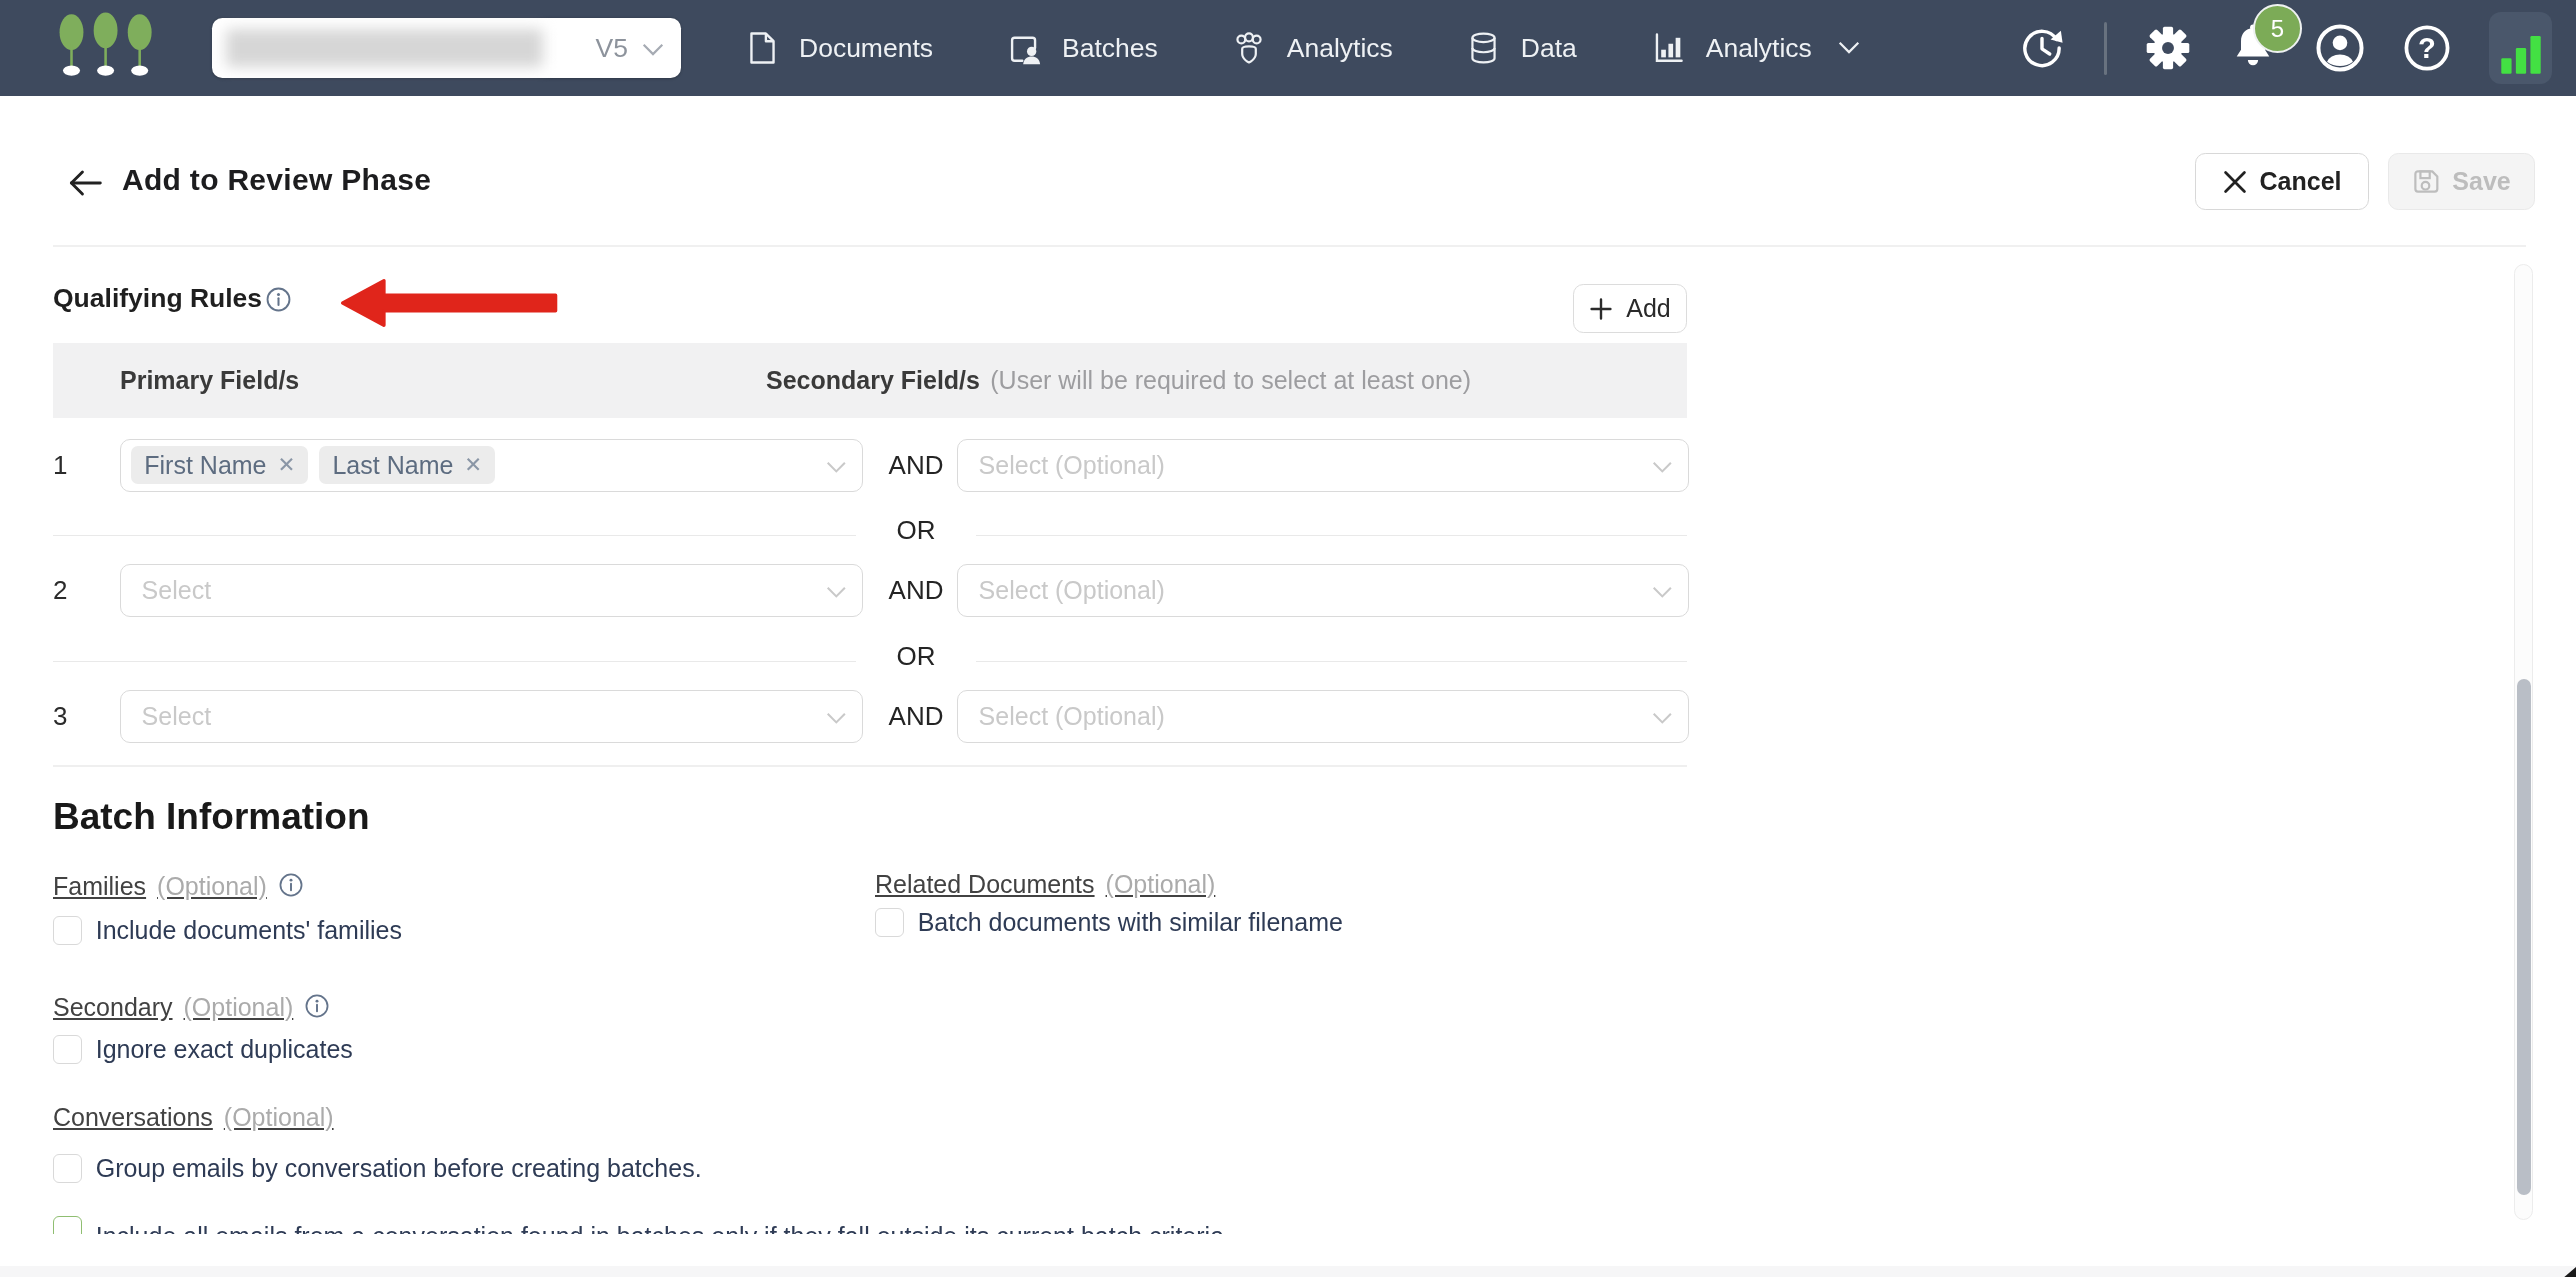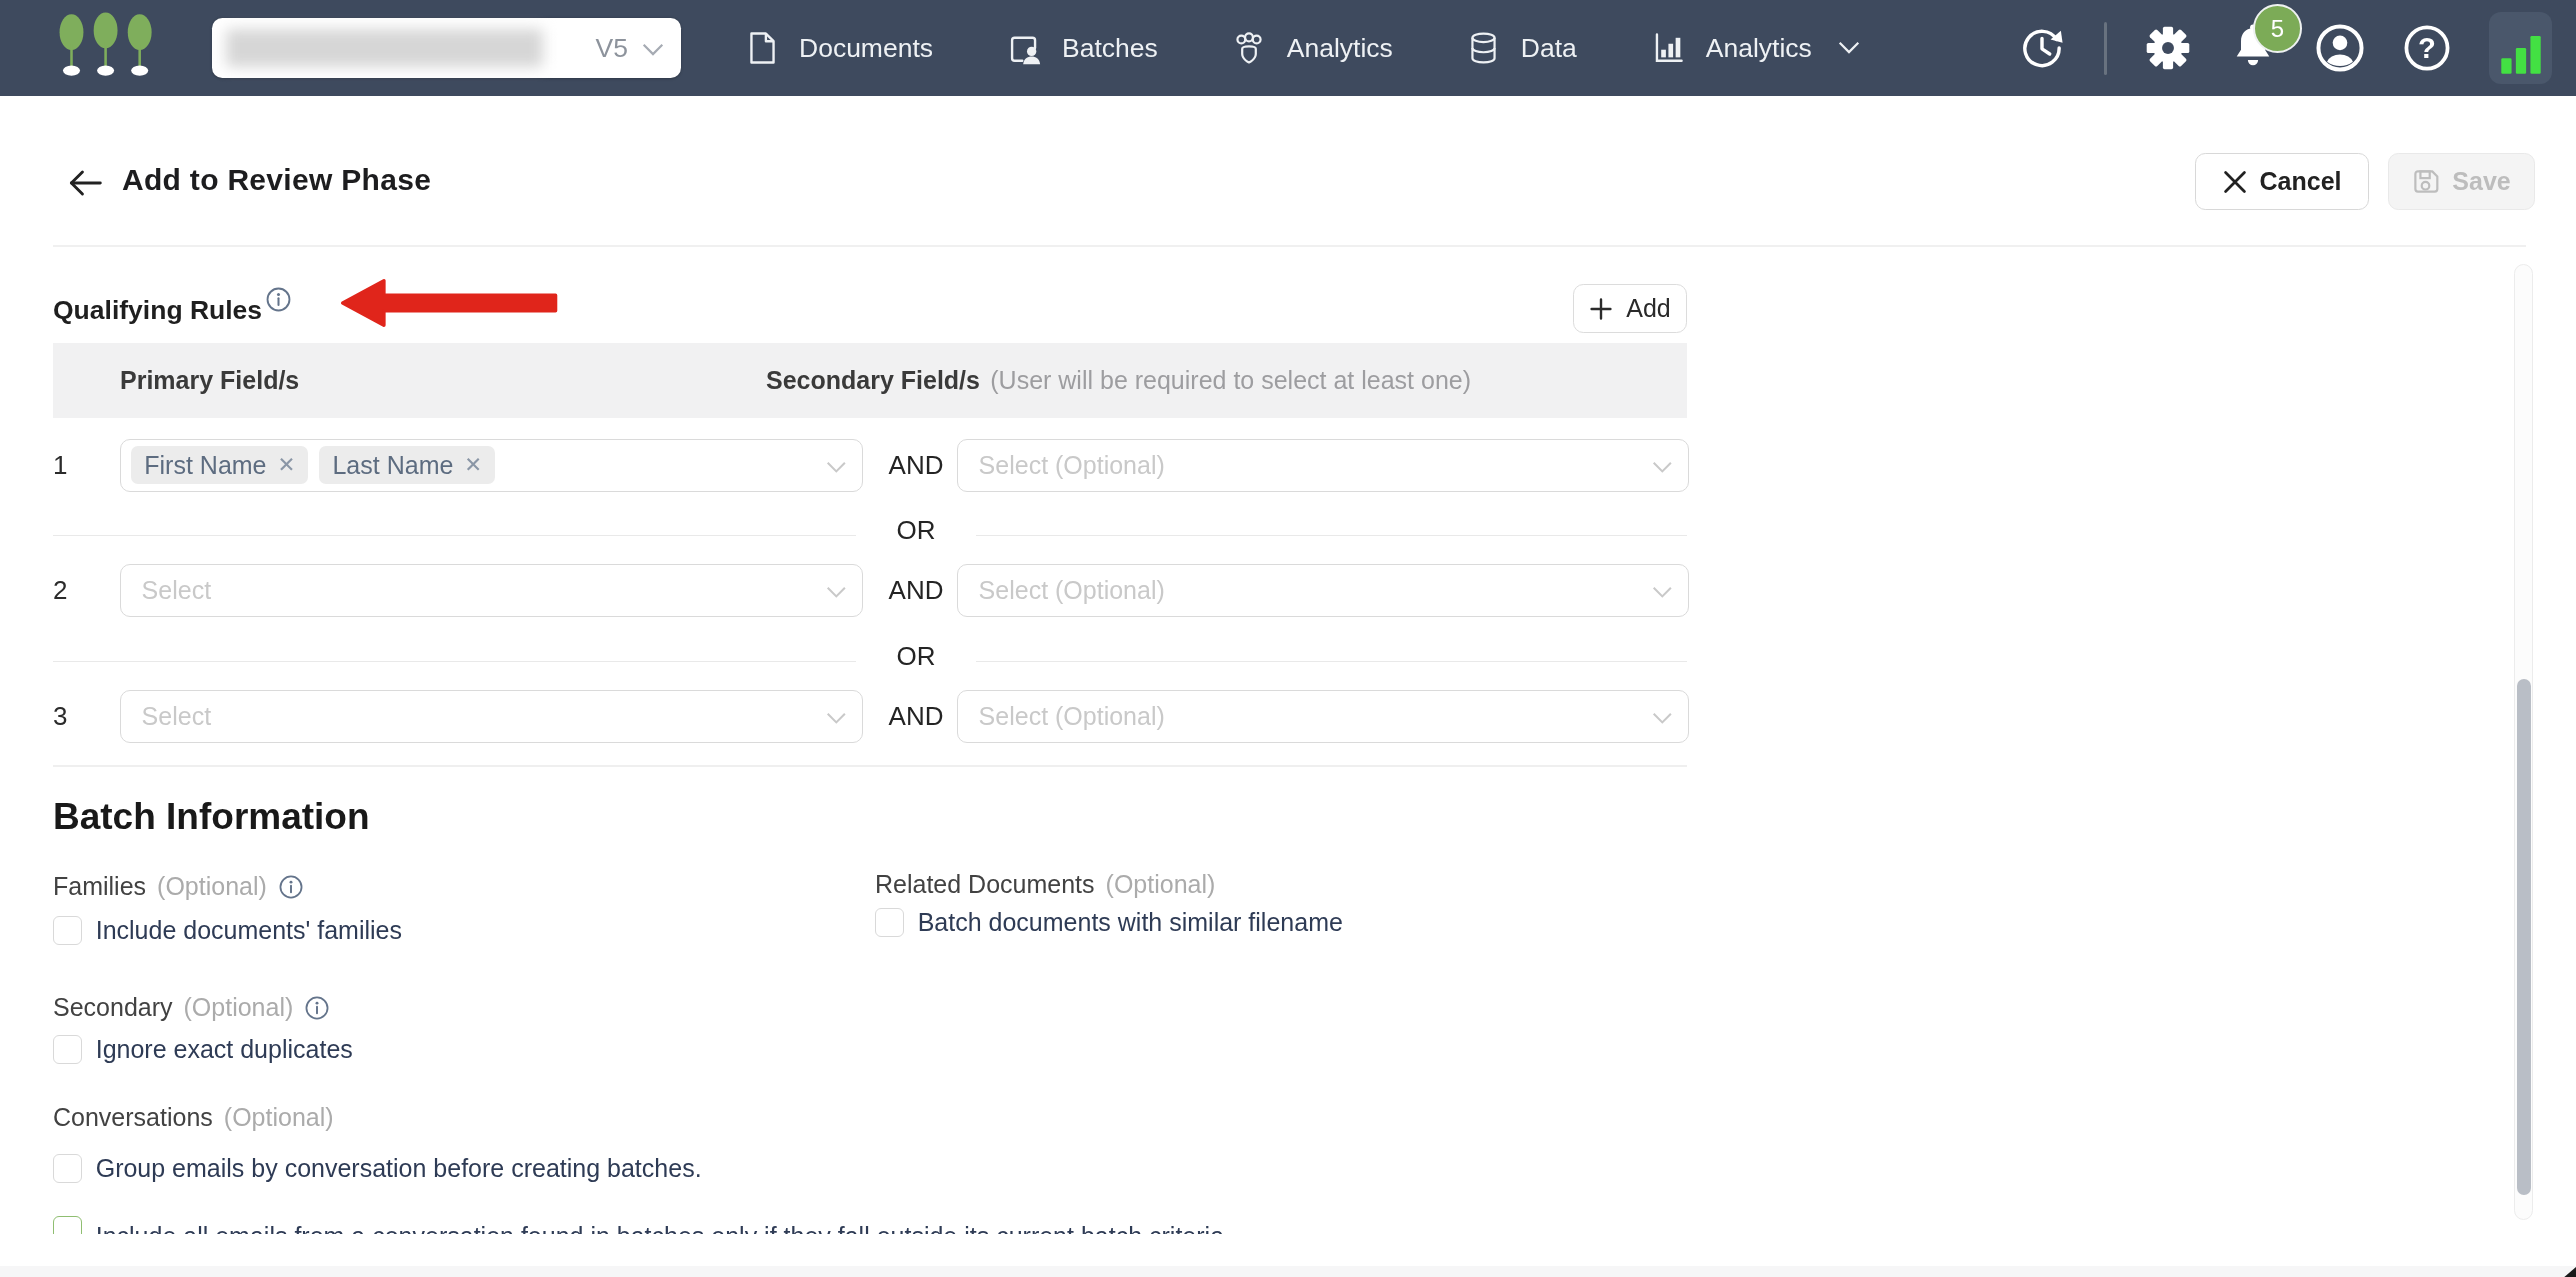--- a/index.html
+++ b/index.html
@@ -28,21 +28,21 @@
 
   
   .page-title{position:absolute;left:122px;top:163px;font-size:30px;font-weight:700;color:#1d1d1f;letter-spacing:0.3px;}
   .btn{position:absolute;display:flex;align-items:center;justify-content:center;gap:13px;
     border-radius:10.3px;font-size:25px;font-weight:600;cursor:pointer;box-sizing:border-box;}
   .btn-cancel{left:2195px;top:153px;width:174px;height:57px;background:#ffffff;border:1.7px solid #d8d8d8;color:#222222;}
   .btn-save{left:2388px;top:153px;width:147px;height:57px;background:#f4f4f4;border:1.7px solid #e9e9e9;color:#bdbdbd;}
   .hdr-divider{position:absolute;left:53px;top:245px;width:2473px;height:1.7px;background:#f0f0f0;}
 
   
-  .qr-title{position:absolute;left:53px;top:283px;font-size:26.5px;font-weight:700;color:#1f1f1f;margin-top:12px;}
+  .qr-title{position:absolute;left:53px;top:283px;font-size:26.5px;font-weight:700;color:#1f1f1f;}
   .btn-add{left:1573px;top:284px;width:114px;height:49px;background:#ffffff;border:1.7px solid #dcdcdc;color:#2a2a2a;font-weight:500;}
   .thead{position:absolute;left:53px;top:343px;width:1634px;height:75px;background:#f1f1f2;}
   .th{position:absolute;top:0;height:75px;display:flex;align-items:center;font-size:25px;font-weight:700;color:#3a3a3a;}
   .th-note{font-weight:400;color:#9d9da0;margin-left:10.3px;}
   .rownum{position:absolute;left:53px;width:29px;font-size:26px;color:#2b2b2b;text-align:left;line-height:53px;}
   .sel{position:absolute;height:53px;border:1.7px solid #dadada;border-radius:10px;background:#fff;box-sizing:border-box;}
   .sel-primary{left:120px;width:743px;}
   .sel-secondary{left:957px;width:732px;}
   .sel .chev{position:absolute;right:15.4px;top:20.6px;}
   .placeholder{position:absolute;left:20.6px;top:0;line-height:50px;font-size:25px;color:#c9c9c9;white-space:nowrap;}
@@ -51,21 +51,21 @@
     border-radius:6.9px;font-size:25px;color:#5d6c80;white-space:nowrap;}
   .chip-x{color:#8a96a6;font-size:21.4px;cursor:pointer;}
   .andlbl{position:absolute;left:875px;width:82px;text-align:center;line-height:53px;font-size:26px;color:#242424;font-weight:500;}
   .orwrap{position:absolute;left:0;top:0;width:2576px;}
   .orline{position:absolute;height:1.7px;background:#e9e9e9;top:19.7px;}
   .ortext{position:absolute;left:856px;width:120px;text-align:center;font-size:26px;color:#242424;font-weight:500;}
   .tbl-bottom{position:absolute;left:53px;top:765px;width:1634px;height:1.7px;background:#efefef;}
 
   
   .bi-title{position:absolute;left:53px;top:796px;font-size:37px;font-weight:700;color:#191919;}
-  .grp-label{position:absolute;display:flex;align-items:center;gap:11px;font-size:25px;color:#424242;font-weight:500;}
+  .grp-label{position:absolute;display:flex;gap:11px;font-size:25px;color:#424242;font-weight:500;text-decoration:underline;}
   .grp-label .opt{color:#ababab;font-weight:400;}
   .cbrow{position:absolute;display:flex;align-items:center;gap:13.7px;font-size:25px;color:#2e3b55;}
   .cbox{width:29px;height:29px;border:1.7px solid #d9d9d9;border-radius:6px;background:#fff;box-sizing:border-box;flex:0 0 auto;}
   .cbox-green{border-color:#8fbe71;}
   .clipped{position:absolute;left:53px;top:1213px;height:20.6px;overflow:hidden;display:flex;gap:13.7px;}
   .clipped .txt{font-size:25px;color:#2e3b55;line-height:36px;margin-top:5.1px;white-space:nowrap;}
 
   
   .sb-track{position:absolute;left:2514px;top:264px;width:19px;height:956px;border-radius:10.3px;
     background:#fcfcfc;border:0.9px solid #ececec;box-sizing:border-box;}

